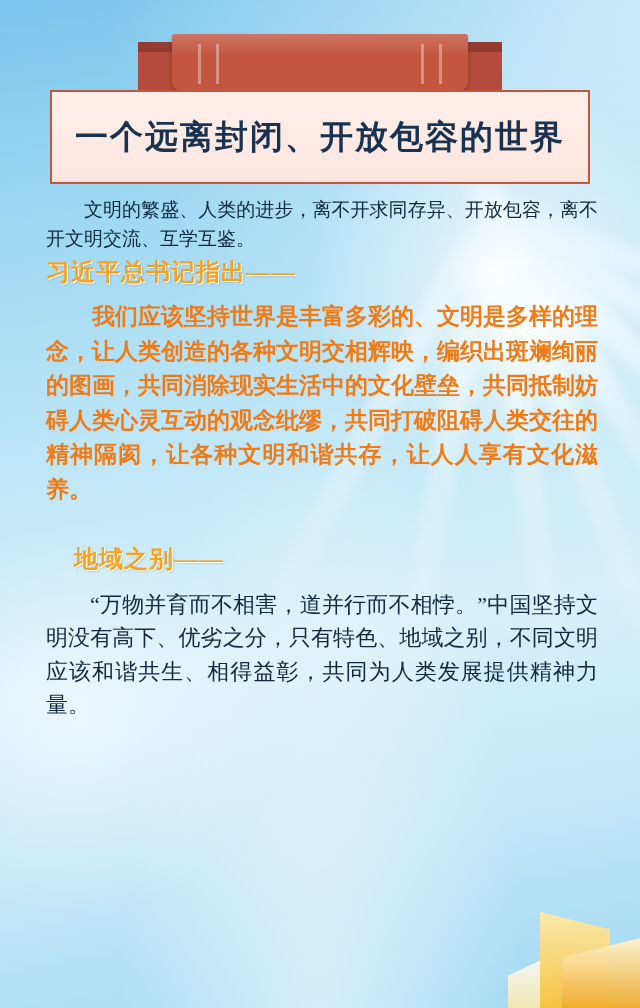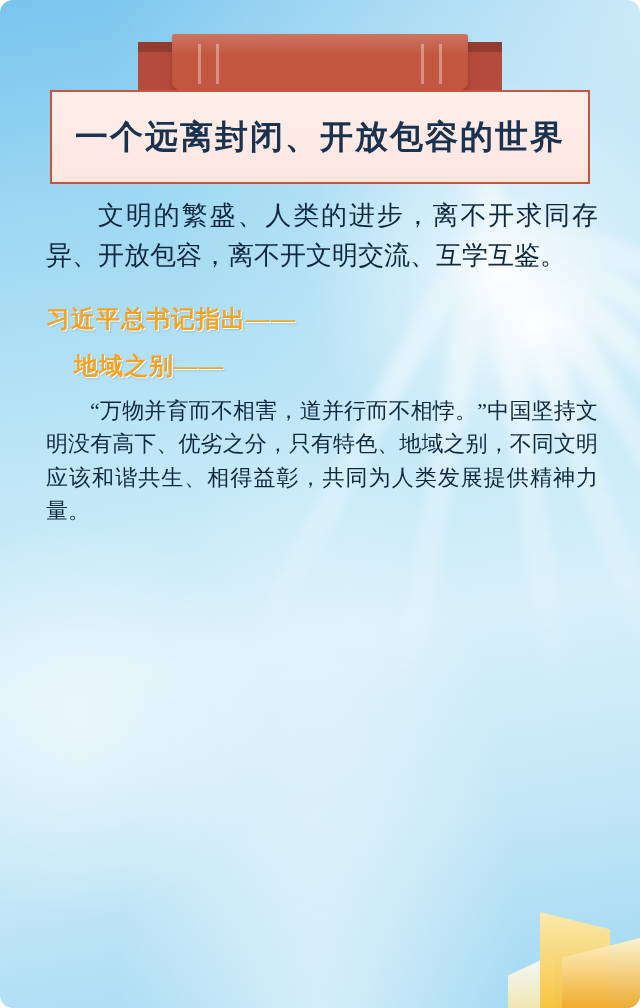--- a/index.html
+++ b/index.html
@@ -15,21 +15,20 @@
   .poster {
     position: relative;
     width: 640px;
     height: 1008px;
     overflow: hidden;
     background:
       radial-gradient(circle at 78% 27%, rgba(255,255,255,0.95) 0%, rgba(255,255,255,0.45) 6%, rgba(255,255,255,0.0) 22%),
       radial-gradient(circle at 100% 0%, rgba(255,255,255,0.55) 0%, rgba(255,255,255,0.0) 45%),
       radial-gradient(ellipse at 50% 105%, rgba(255,255,255,0.55) 0%, rgba(255,255,255,0.0) 45%),
       linear-gradient(170deg, #79c5ee 0%, #9ad6f2 18%, #bee6f7 42%, #d8f0fa 62%, #c4e7f7 80%, #9ed7f2 100%);
-    border-radius: 13px;
   }
   
   .rays {
     position: absolute;
     top: -120px;
     right: -160px;
     width: 620px;
     height: 620px;
     pointer-events: none;
     opacity: .75;
@@ -148,24 +147,23 @@
     position: absolute;
     left: 46px;
     top: 196px;
     width: 552px;
   }
   p {
     margin: 0;
     line-height: 1.52;
   }
   .lead {
-    font-size: 26px;
+    font-size: 19px;
     color: #10283f;
     text-indent: 2em;
-    margin-bottom: 26px;
     text-align: justify;
   }
   .section-head {
     font-size: 24px;
     font-weight: bold;
     color: #f6a21e;
     text-shadow: 1px 1px 0 #fff, 2px 2px 2px rgba(0,0,0,0.12);
     letter-spacing: 1px;
     margin-bottom: 10px;
   }
@@ -265,20 +263,21 @@
     <div class="title-box">
       <div class="title-text">一个远离封闭、开放包容的世界</div>
     </div>
   </div>
 
   <div class="content">
 
     <p class="lead">文明的繁盛、人类的进步，离不开求同存异、开放包容，离不开文明交流、互学互鉴。</p>
 
     <p class="section-head">习近平总书记指出——</p>
+    <p class="quote">我们应该坚持世界是丰富多彩的、文明是多样的理念，让人类创造的各种文明交相辉映，编织出斑斓绚丽的图画，共同消除现实生活中的文化壁垒，共同抵制妨碍人类心灵互动的观念纰缪，共同打破阻碍人类交往的精神隔阂，让各种文明和谐共存，让人人享有文化滋养。</p>
 
     <p class="section-head indent">地域之别——</p>
     <p class="para">“万物并育而不相害，道并行而不相悖。”中国坚持文明没有高下、优劣之分，只有特色、地域之别，不同文明应该和谐共生、相得益彰，共同为人类发展提供精神力量。</p>
 
   </div>
 
   <div class="bottom-deco">
     <div class="deco-c"></div>
     <div class="deco-a"></div>
     <div class="deco-b"></div>

